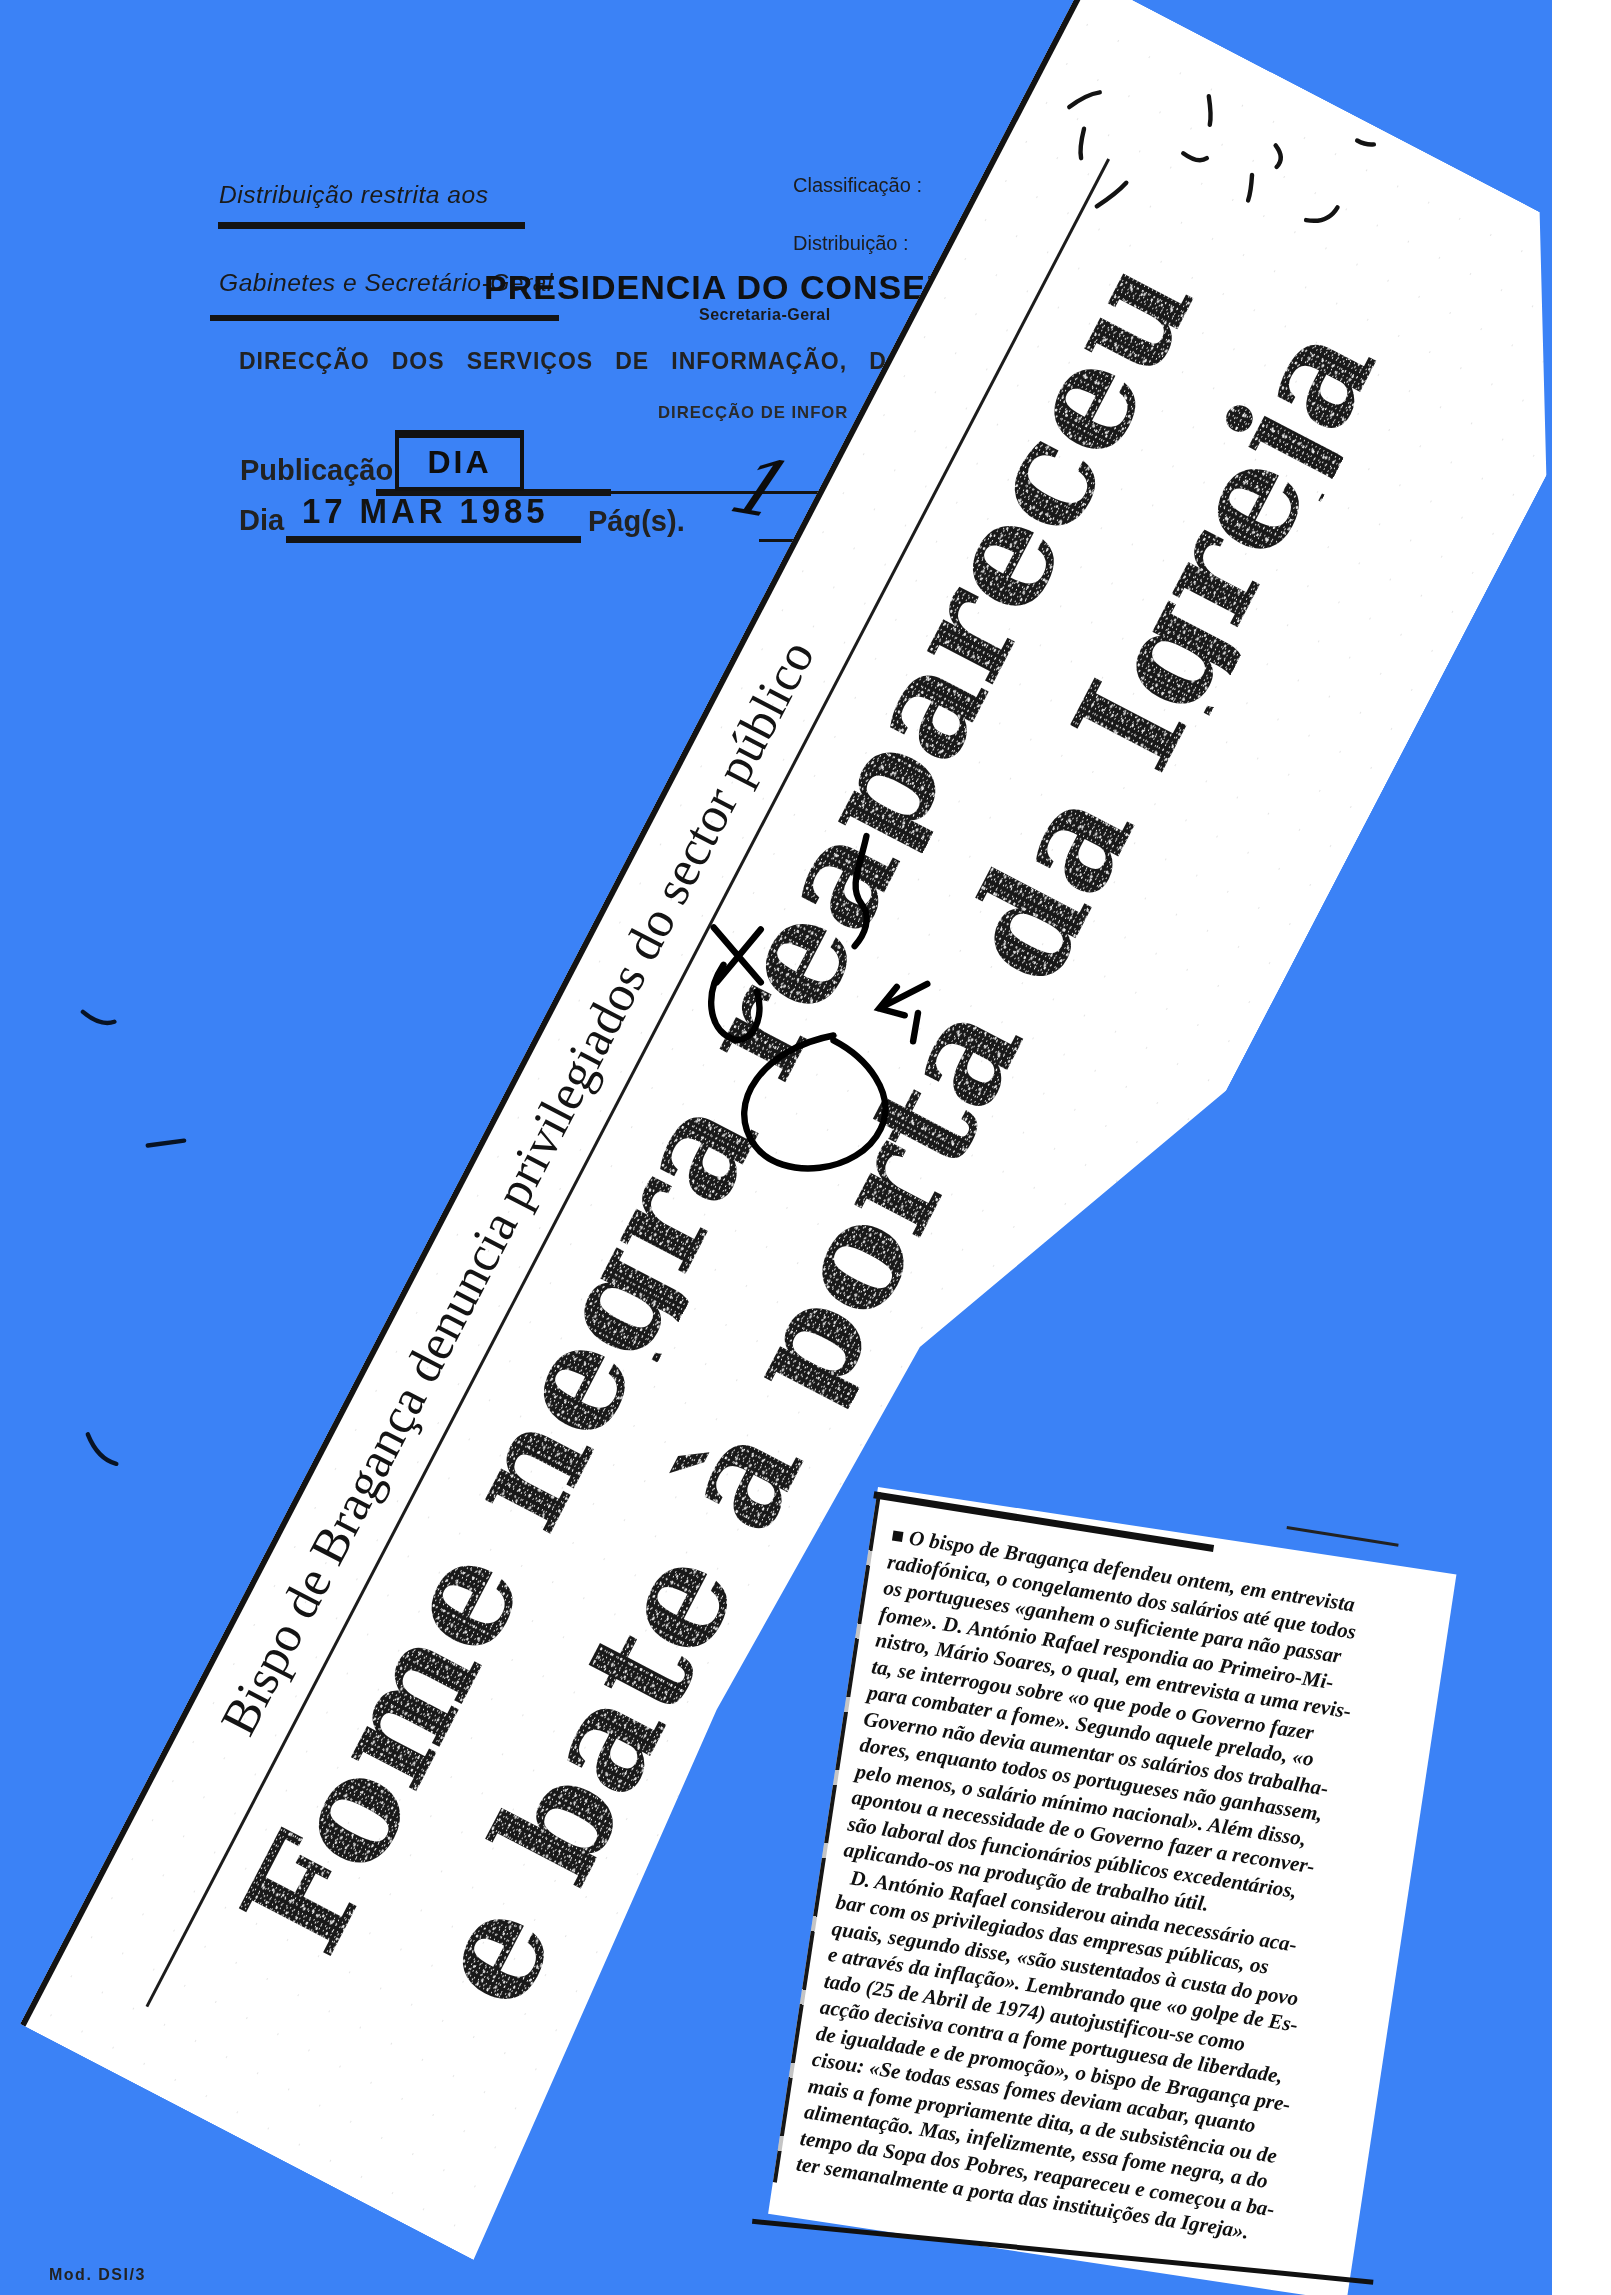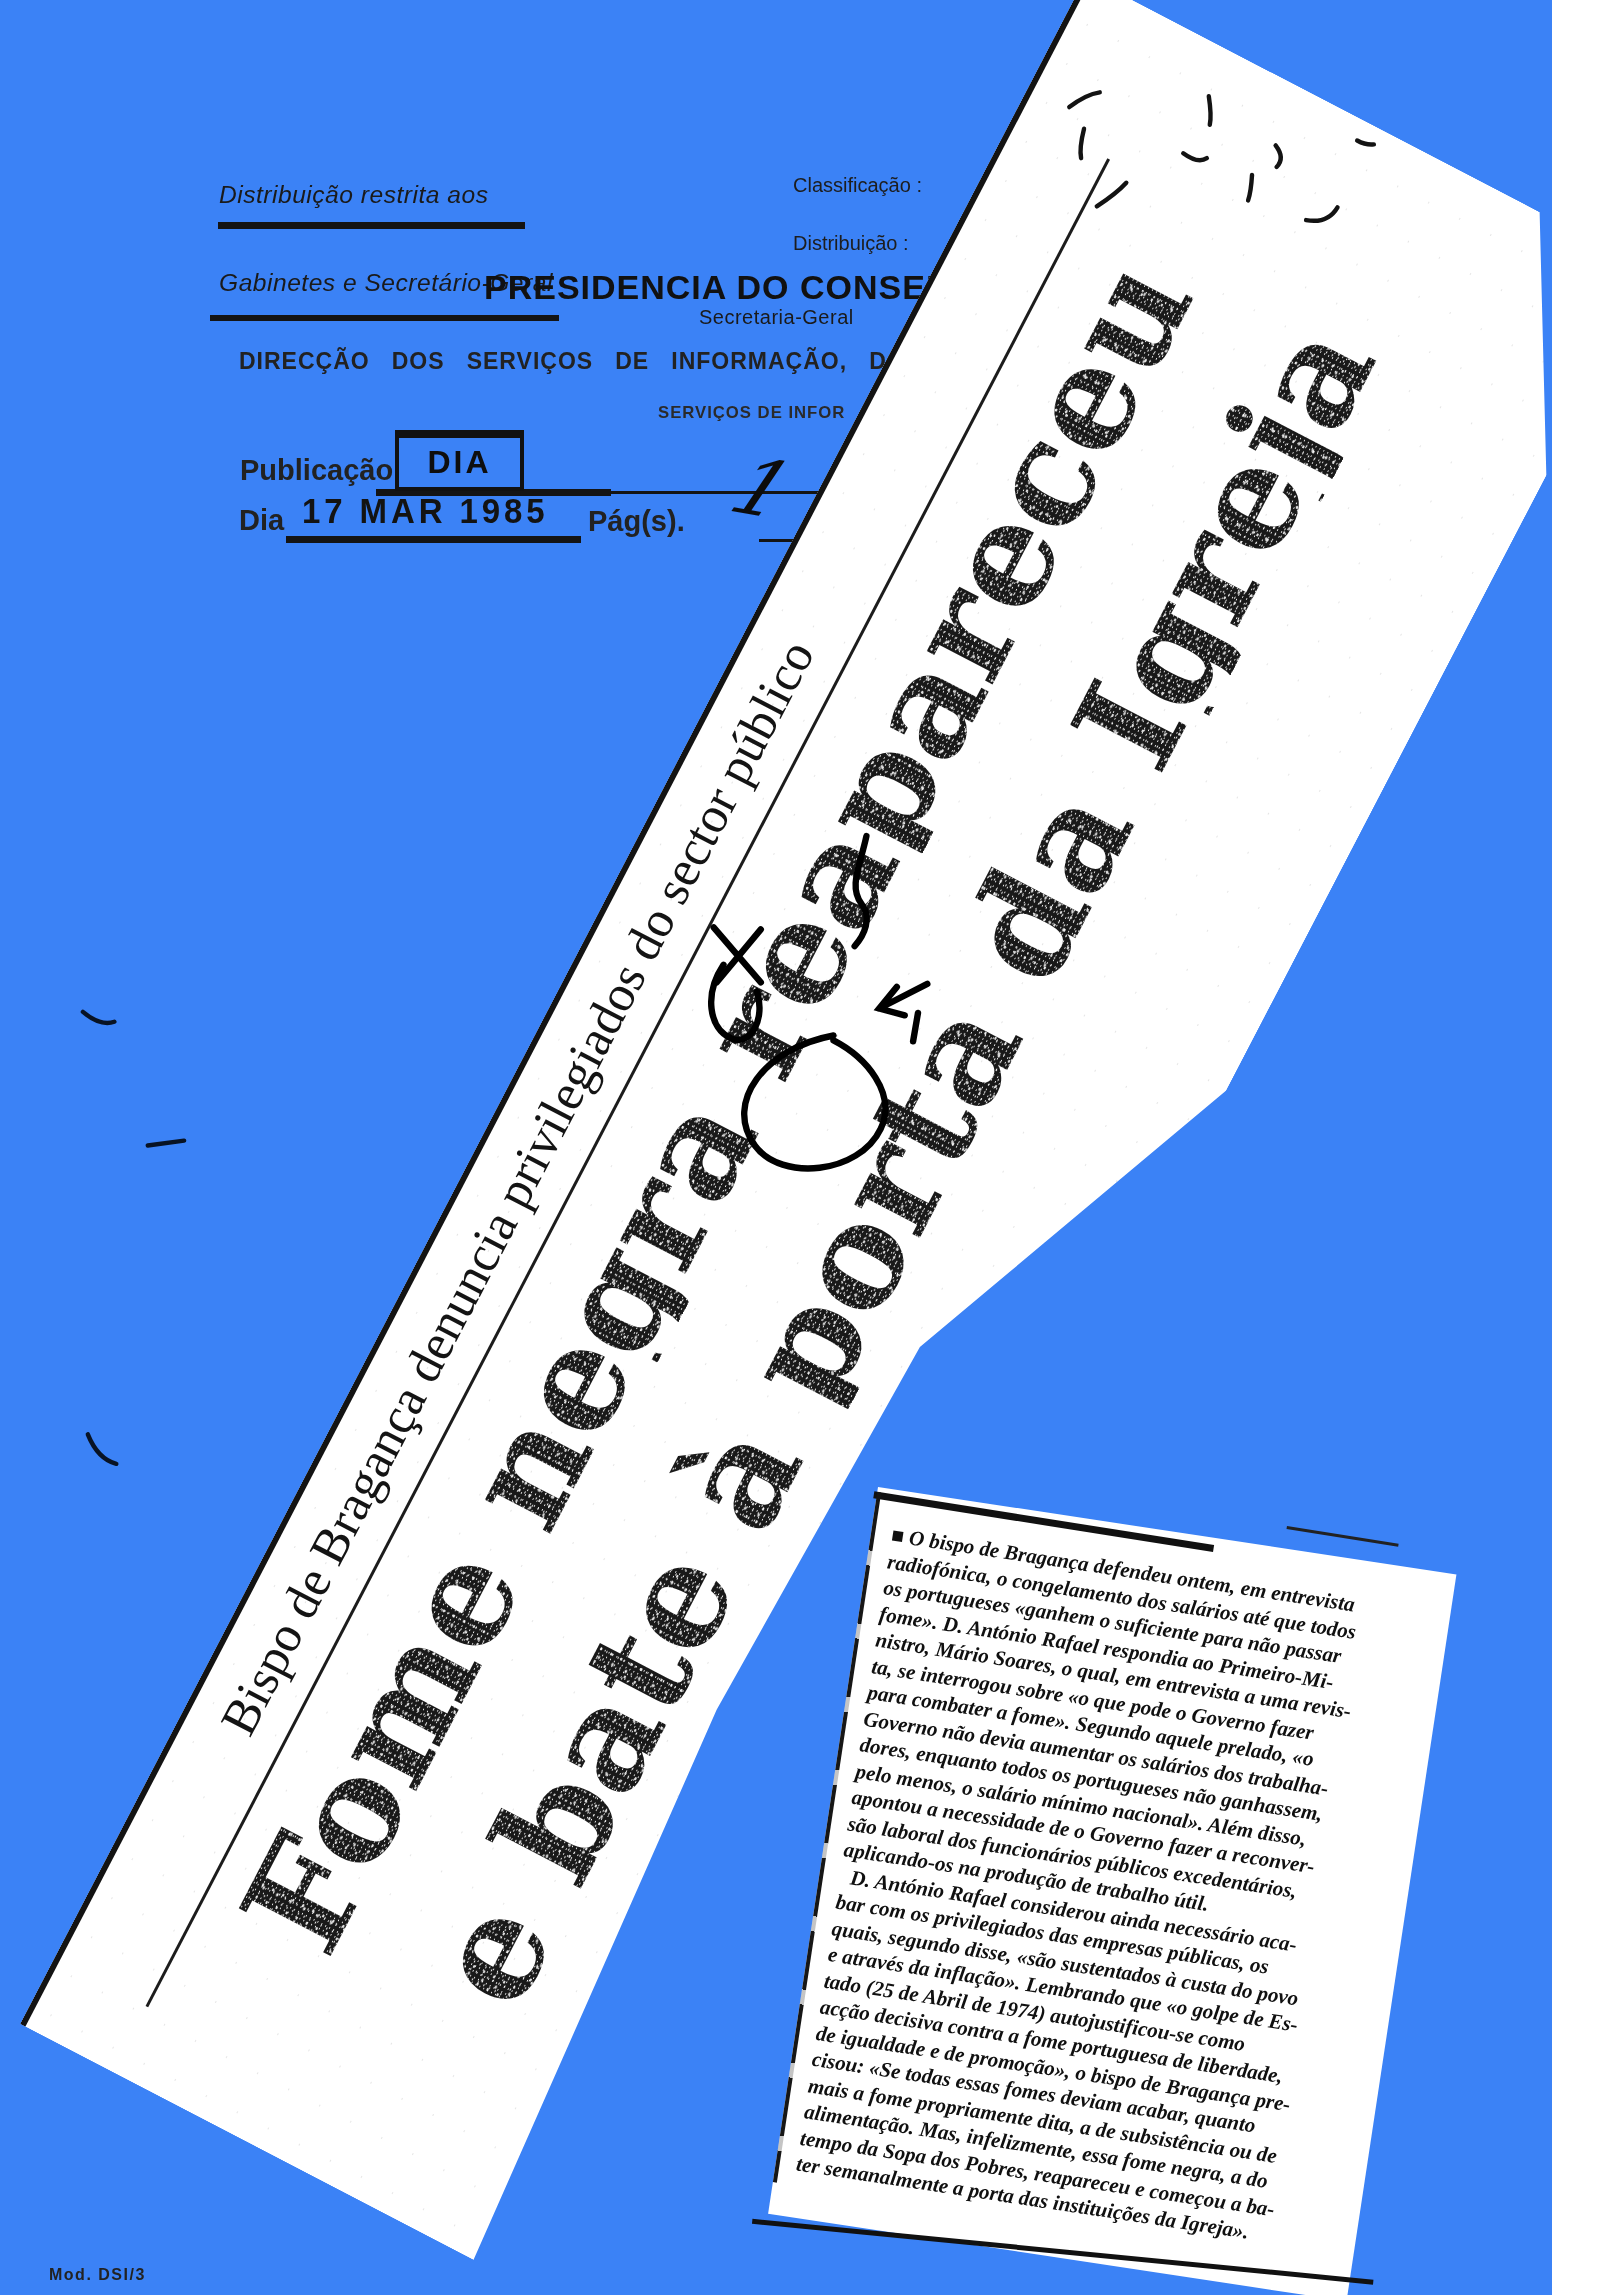--- a/index.html
+++ b/index.html
@@ -6,21 +6,21 @@
   #page{position:relative;width:1552px;height:2295px;background:#3b82f6;overflow:hidden;
         font-family:"Liberation Sans",sans-serif;color:#161616;}
   #page *{box-sizing:border-box;}
   .abs{position:absolute;white-space:nowrap;}
   .rule{position:absolute;background:#141414;}
 
   
   .note-it{font-style:italic;font-size:24.6px;letter-spacing:0.5px;color:#1a1a1a;}
   .lbl{font-size:20px;color:#1d1d1d;}
   .org1{font-weight:bold;font-size:34px;letter-spacing:1px;color:#111;}
-  .org2{font-size:20px;letter-spacing:0.5px;font-weight:normal;color:#1a1a1a;}
+  .org2{font-size:16px;letter-spacing:0.5px;font-weight:bold;color:#1a1a1a;}
   .org3{font-size:23px;letter-spacing:1px;word-spacing:14.7px;font-weight:bold;color:#222;}
   .org4{font-size:16.7px;letter-spacing:1px;font-weight:bold;color:#2a2a2a;}
   .field{font-size:29px;color:#222;font-weight:bold;}
   .dia-box{position:absolute;left:395px;top:430px;width:129px;height:61px;
            border:4.4px solid #111;border-top-width:8.4px;display:flex;align-items:center;
            justify-content:center;font-weight:bold;font-size:32px;letter-spacing:2.9px;color:#0e0e0e;}
   .datestamp{font-weight:bold;font-size:33px;letter-spacing:3.9px;transform:scaleY(1.08);color:#131313;}
   .pages-hand{font-family:"DejaVu Serif",serif;font-style:italic;font-size:79px;color:#0c0c0c;
               transform:rotate(10deg) skewX(-14deg);}
   .modref{font-weight:bold;font-size:16px;letter-spacing:1.5px;color:#222;}
@@ -78,21 +78,21 @@
   <div class="rule" style="left:218px;top:222px;width:307px;height:7.4px"></div>
   <div class="abs note-it" style="left:219px;top:269px">Gabinetes e Secretário-Geral</div>
   <div class="rule" style="left:210px;top:315px;width:349px;height:6.4px"></div>
 
   <div class="abs lbl" style="left:793px;top:174px">Classificação :</div>
   <div class="abs lbl" style="left:793px;top:232px">Distribuição :</div>
 
   <div class="abs org1" style="left:484px;top:268px">PRESIDENCIA DO CONSELHO D</div>
   <div class="abs org2" style="left:699px;top:306px">Secretaria-Geral</div>
   <div class="abs org3" style="left:239px;top:348px">DIRECÇÃO DOS SERVIÇOS DE INFORMAÇÃO, DO</div>
-  <div class="abs org4" style="left:658px;top:403px">SERVIÇOS DE INFOR</div>
+  <div class="abs org4" style="left:658px;top:403px">DIRECÇÃO DE INFOR</div>
 
   <div class="abs field" style="left:240px;top:454px">Publicação</div>
   <div class="rule" style="left:376px;top:491px;width:555px;height:3.4px"></div>
   <div class="rule" style="left:376px;top:489px;width:235px;height:6.9px"></div>
   <div class="dia-box">
     <span>DIA</span>
   </div>
 
   <div class="abs field" style="left:239px;top:504px">Dia</div>
   <div class="abs datestamp" style="left:302px;top:492px">17 MAR 1985</div>

